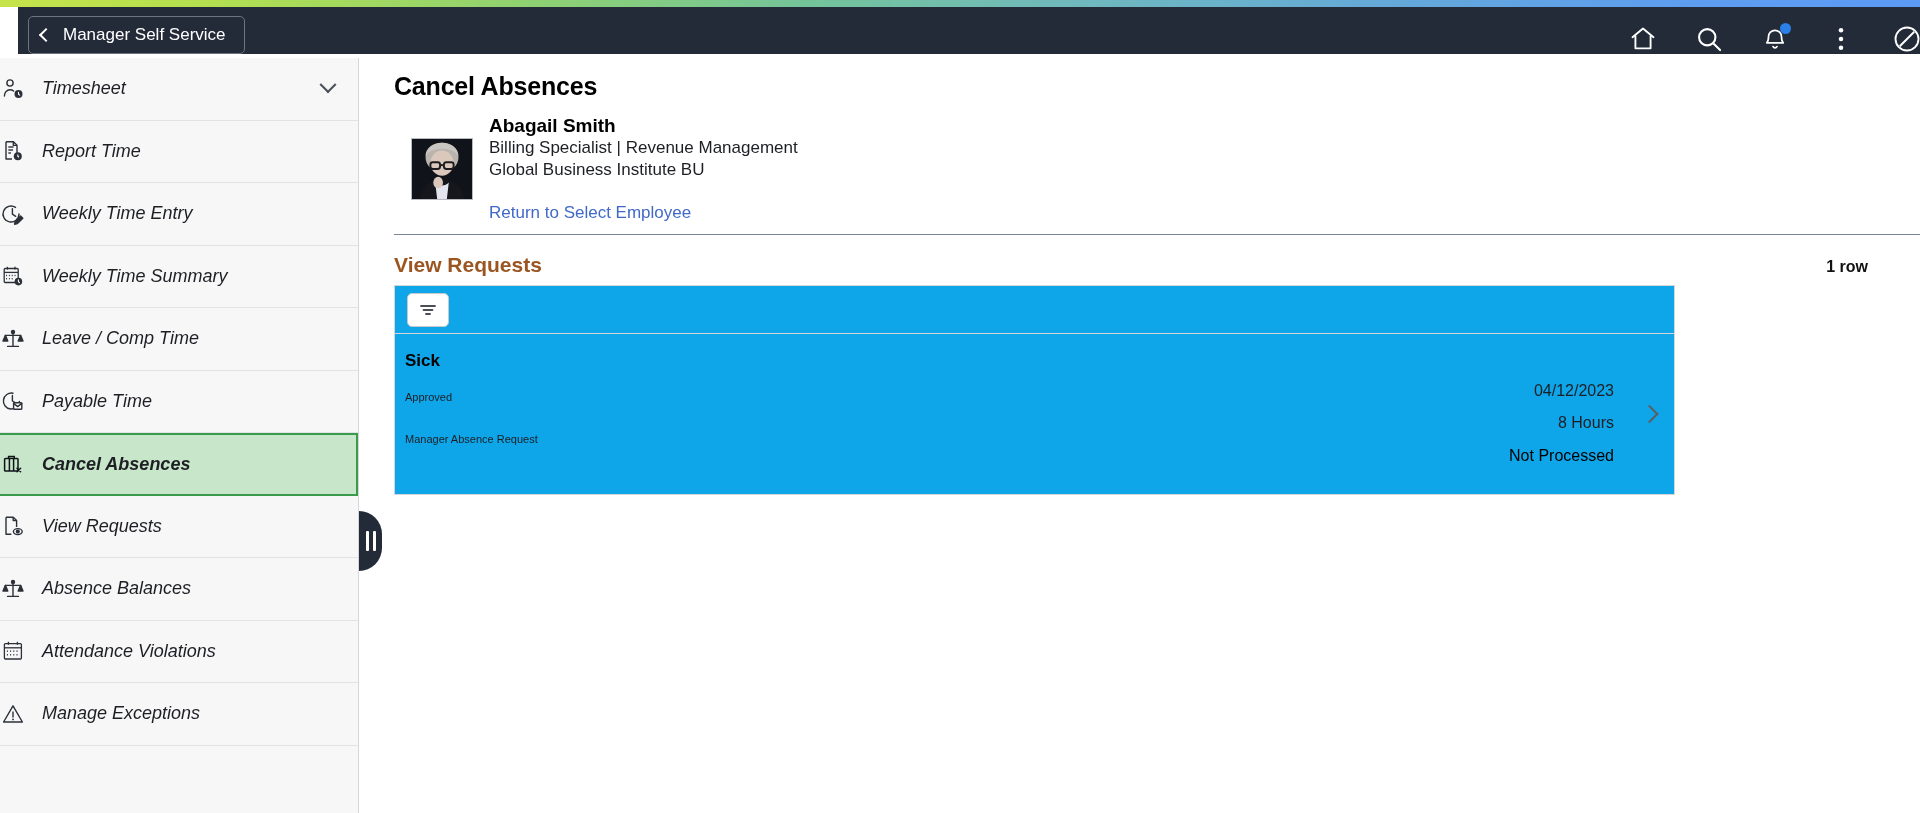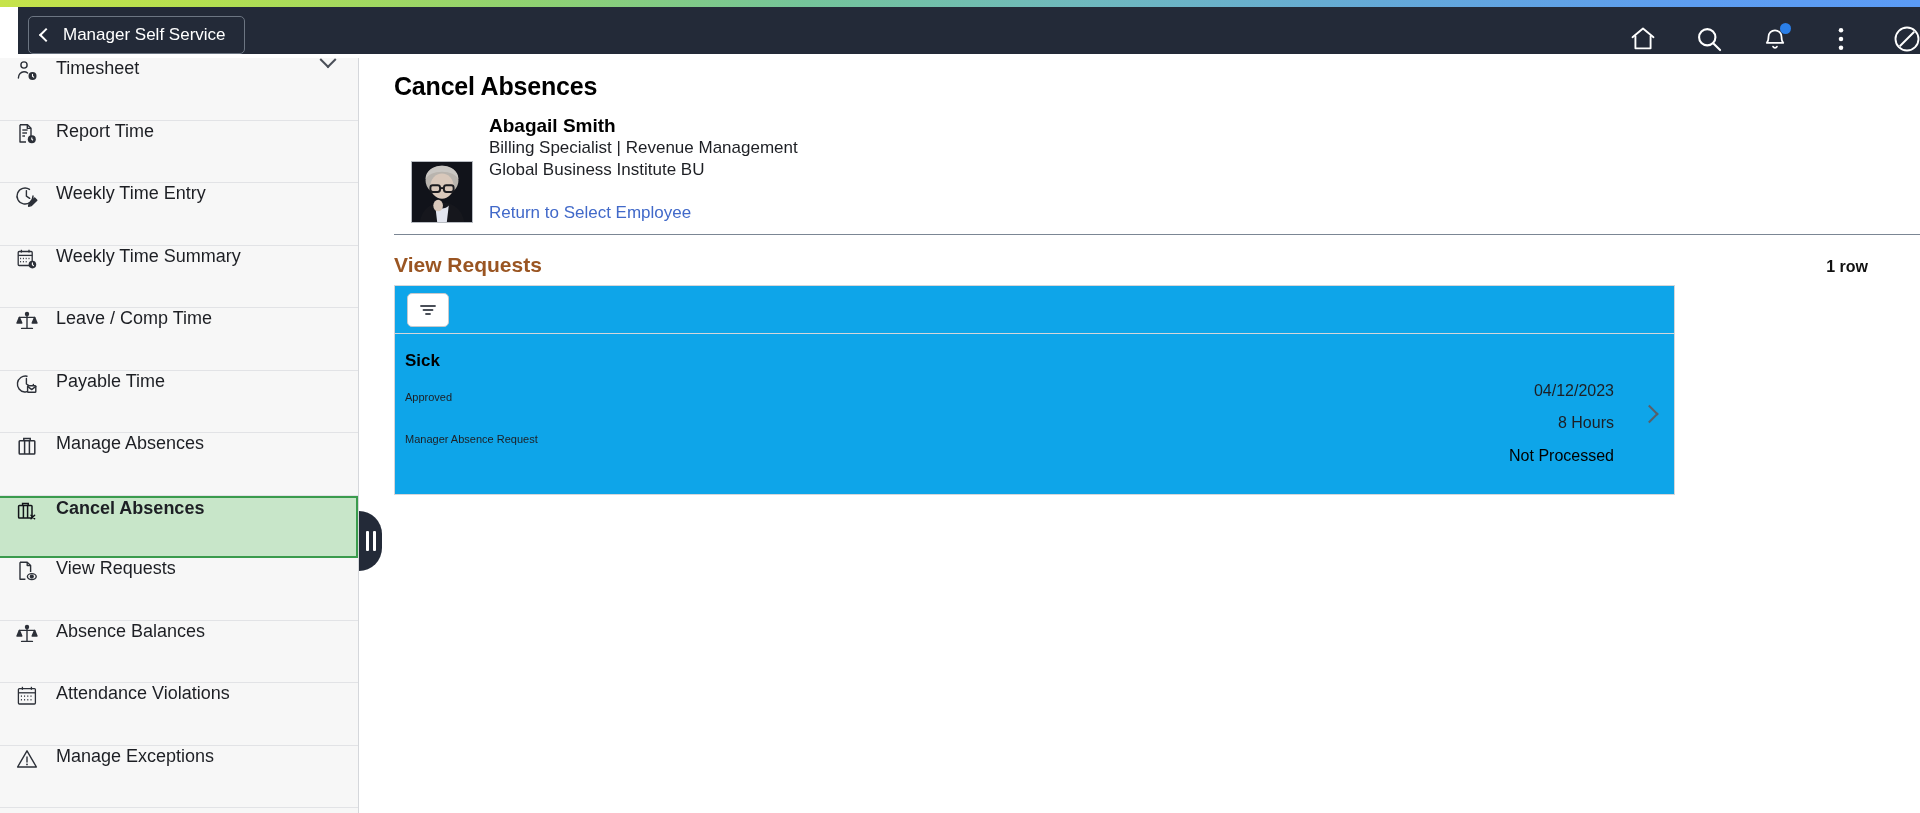--- a/index.html
+++ b/index.html
@@ -72,26 +72,26 @@
   
   #sidebar {
     position: absolute; top: 58px; left: 0;
     width: 359px; height: 755px;
     background: #f7f7f7;
     border-right: 1px solid #d5d7db;
     overflow: hidden;
   }
   .nav-item {
     height: 62.5px;
-    display: flex; 
-    padding-left: 14px;
+    display: flex; align-items: center;
     border-bottom: 1px solid #e2e3e6;
     cursor: pointer;
     background: #f7f7f7;
     position: relative;
+    font-style: italic;
   }
   .nav-item .nav-icon {
     width: 26px; height: 26px;
     margin-right: 16px;
     flex: 0 0 26px;
     display: flex; align-items: center; justify-content: center;
     color: #2c3038;
   }
   .nav-item .nav-label {
     font-size: 18px; color: #1d1f24;
@@ -133,21 +133,21 @@
     position: absolute; top: 58px; left: 360px;
     width: 1560px; height: 755px;
     background: #ffffff;
     padding: 14px 0 0 34px;
   }
   #page-title {
     font-size: 25px; font-weight: bold; color: #000000;
     margin-bottom: 13px; letter-spacing: -0.2px;
   }
   #employee-block {
-    display: flex; align-items: flex-end; padding-left: 17px;
+    display: flex; align-items: center; padding-left: 17px;
   }
   #avatar {
     width: 62px; height: 62px;
     border: 1px solid #b8bcc2;
     background: #1b1b1f;
     margin-right: 16px;
     flex: 0 0 62px;
     overflow: hidden; position: relative;
   }
   #avatar svg { display:block; width:100%; height:100%; }
@@ -367,31 +367,20 @@
       <svg width="24" height="24" viewBox="0 0 24 24" fill="none" stroke="#2c3038" stroke-width="1.4" stroke-linecap="round" stroke-linejoin="round">
         <path d="M18.4 12.4A8 8 0 1 1 12 4.2"></path>
           <path d="M11.4 6.4V12l3 1.9"></path>
         <rect x="12.6" y="13.8" width="8.2" height="6.4" rx="0.8" fill="#ffffff"></rect>
         <path d="M12.6 14.4 16.7 17.6 20.8 14.4"></path>
       </svg>
     </span>
     <span class="nav-label">Payable Time</span>
   </div>
 
-  <div class="nav-item">
-    <span class="nav-icon">
-      <svg width="24" height="24" viewBox="0 0 24 24" fill="none" stroke="#2c3038" stroke-width="1.5">
-        <rect x="4.2" y="6.8" width="15.6" height="13.2" rx="0.8"></rect>
-        <path d="M8.8 6.8V4.6h6.4v2.2"></path>
-        <line x1="9.6" y1="6.8" x2="9.6" y2="20"></line>
-          <line x1="14.4" y1="6.8" x2="14.4" y2="20"></line>
-      </svg>
-    </span>
-    <span class="nav-label">Manage Absences</span>
-  </div>
 
   <div class="nav-item selected">
     <span class="nav-icon">
       <svg width="24" height="24" viewBox="0 0 24 24" fill="none" stroke="#111418" stroke-width="1.5">
         <rect x="3.6" y="6.4" width="13.4" height="12.6" rx="0.8"></rect>
         <path d="M7.6 6.4V4.4h5.6v2"></path>
         <line x1="8.4" y1="6.4" x2="8.4" y2="19"></line>
           <line x1="12.6" y1="6.4" x2="12.6" y2="19"></line>
         <path d="M16 16.2 19.6 19.8M19.6 16.2 16 19.8" stroke-width="1.5" stroke-linecap="round"></path>
       </svg>

